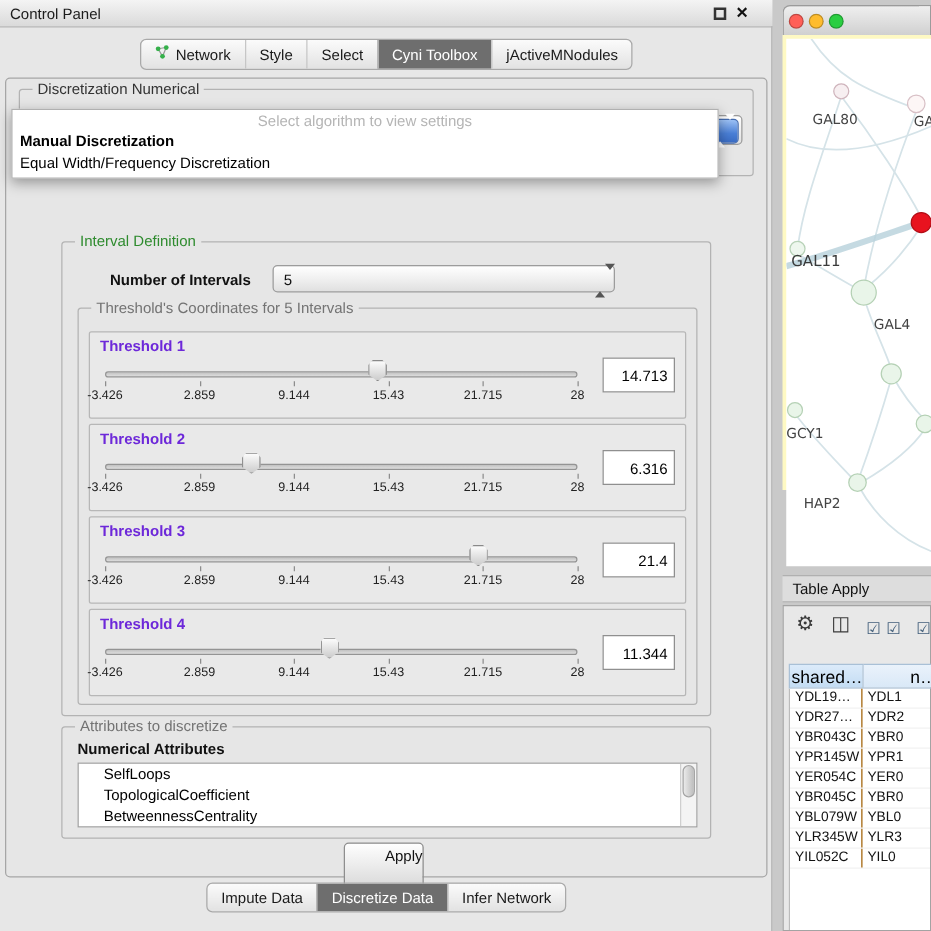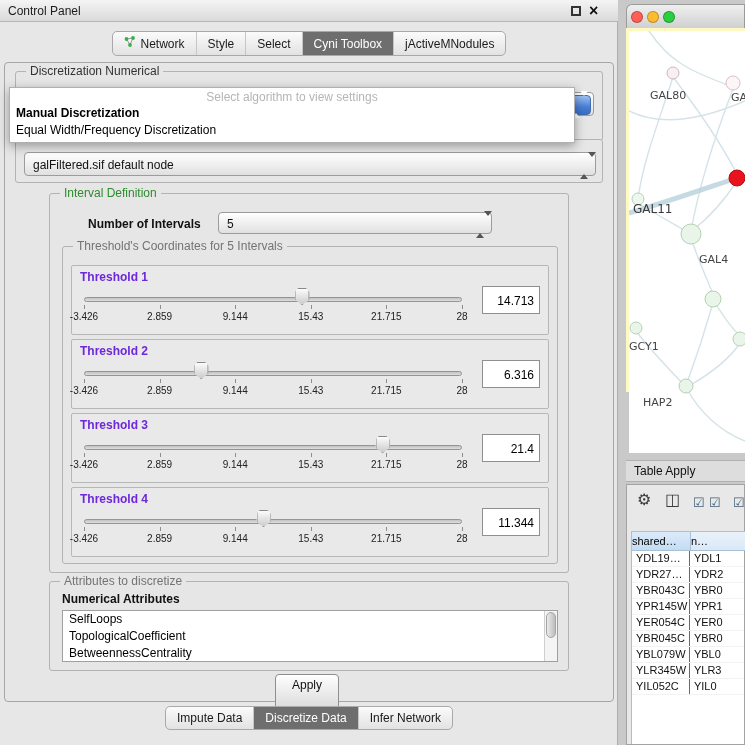--- a/index.html
+++ b/index.html
@@ -48,41 +48,41 @@
   .tlabel{position:absolute;left:8px;top:4px;font-size:12px;font-weight:bold;color:#6d28d9}
   .tvalue{position:absolute;right:8px;top:20px;width:58px;height:28px;background:#fff;border:1px solid #8f8f8f;font-size:12px;color:#000;text-align:right;padding:7px 5px 0 0}
   .slider{position:absolute;left:12px;top:20px;width:378px;height:46px}
   .track{position:absolute;left:0;right:0;top:11px;height:5px;background:linear-gradient(#c2c2c2,#dedede);border:1px solid #949494;border-radius:3px}
   .thumb{position:absolute;top:2px;width:15px;height:17px;transform:translateX(-50%);background:linear-gradient(#ffffff,#c9c9c9);clip-path:polygon(50% 100%,0 68%,0 24%,24% 0,76% 0,100% 24%,100% 68%);box-shadow:inset 0 0 0 1px #898989}
   .tick{position:absolute;top:19px;width:1px;height:4px;background:#8d8d8d}
   .scale-label{position:absolute;top:25px;transform:translateX(-50%);font-size:10px;color:#222;white-space:nowrap}
 
   #attr-label{position:absolute;left:12px;top:10px;font-size:12px;font-weight:bold;color:#111}
   #attr-list{position:absolute;left:12px;top:28px;width:496px;height:52px;background:#fff;border:1px solid #9f9f9f;overflow:hidden}
-  .attr-item{font-size:12px;color:#000;padding-left:6px;height:17px;line-height:17px}
+  .attr-item{font-size:12px;color:#000;padding-left:20px;height:17px;line-height:17px}
   #attr-scroll{position:absolute;right:0;top:0;width:13px;height:100%;background:#f4f4f4;border-left:1px solid #cfcfcf}
   #attr-scroll .sthumb{position:absolute;left:1px;top:1px;width:10px;height:26px;background:linear-gradient(90deg,#eaeaea,#bdbdbd);border:1px solid #a5a5a5;border-radius:5px}
 
-  #apply-btn{position:absolute;left:270px;top:611px;width:64px;height:37px;background:linear-gradient(#fefefe,#d9d9d9);border:1px solid #8e8e8e;border-radius:4px;font-size:12px;text-align:center;line-height:20px;color:#111}
+  #apply-btn{position:absolute;left:270px;top:611px;width:64px;height:37px;background:linear-gradient(#fefefe,#d9d9d9);border:1px solid #8e8e8e;border-radius:4px;font-size:12px;text-align:right;line-height:20px;color:#111}
 
   
   #net-window{left:626px;top:4px;width:119px;height:452px}
   #net-titlebar{position:absolute;left:0;top:0;width:119px;height:24px;background:linear-gradient(#efefef,#d0d0d0);border:1px solid #9b9b9b;border-bottom:none;border-top-left-radius:6px}
   .tl{position:absolute;top:6px;width:12px;height:12px;border-radius:50%;border:1px solid rgba(0,0,0,.25)}
   #net-frame{position:absolute;left:0;top:24px;width:119px;height:364px;background:#fef9c3}
   #net-canvas{position:absolute;left:3px;top:3px;width:116px;height:422px;background:#fff;overflow:hidden}
 
   #tp-label-bar{left:626px;top:460px;width:119px;height:22px;background:#dddddd;border-top:1px solid #b0b0b0;border-bottom:1px solid #b0b0b0}
   #tp-label{position:absolute;left:8px;top:3px;font-size:12px;color:#111}
 
   #table-window{left:626px;top:484px;width:119px;height:261px;background:#e8e8e8;border:1px solid #a3a3a3}
   .ticon{position:absolute;top:6px;font-size:16px;color:#3a3a3a;line-height:18px}
   .ticon.small{font-size:13px;color:#44607c;top:9px}
   #tbl-header{position:absolute;left:4px;top:46px;height:20px;display:flex}
-  .hcell{font-size:11px;text-align:left;line-height:18px;border:1px solid #a9c0d6;white-space:nowrap;overflow:hidden}
+  .hcell{font-size:14px;text-align:right;line-height:18px;border:1px solid #a9c0d6;white-space:nowrap;overflow:hidden}
   .hcell.c1{width:60px;background:linear-gradient(#dcebfa,#c3dcf3)}
   .hcell.c2{width:60px;background:linear-gradient(#eaf2fb,#d9e8f7);border-left:none}
   #tbl-body{position:absolute;left:4px;top:66px;right:0;bottom:0;background:#fff;border-left:1px solid #bbb}
   .trow{display:flex;height:16px;border-bottom:1px solid #f2f2f2}
   .tcell{font-size:11px;line-height:15px;padding-left:4px;white-space:nowrap;overflow:hidden;color:#111}
   .tcell.c1{width:60px;border-right:1px solid #a16207}
   .tcell.c2{width:56px}
 </style>
 </head>
 <body>
@@ -137,30 +137,20 @@
           </span>
         </div>
       </div>
 
       <div id="algo-popup">
         <div class="hint-row">Select algorithm to view settings</div>
         <div class="popup-option bold">Manual Discretization</div>
         <div class="popup-option">Equal Width/Frequency Discretization</div>
       </div>
 
-      <div class="group" style="left:10px;top:76px;width:588px;height:44px">
-        <div class="legend">Table Data</div>
-        <div class="combo" style="left:8px;top:12px;width:572px">
-          <span class="ctext">galFiltered.sif default node</span>
-          <span class="arrbox">
-            <span class="arr-up"></span>
-            <span class="arr-dn"></span>
-          </span>
-        </div>
-      </div>
 
       <div class="group" style="left:44px;top:130px;width:520px;height:380px">
         <div class="legend green">Interval Definition</div>
 
         <div class="abs" style="left:38px;top:23px;font-size:12px;font-weight:bold;color:#111">Number of Intervals</div>
         <div class="combo" style="left:168px;top:18px;width:274px;height:22px">
           <span class="ctext" style="top:4px">5</span>
           <span class="arrbox" style="top:3px">
             <span class="arr-up"></span>
             <span class="arr-dn"></span>

